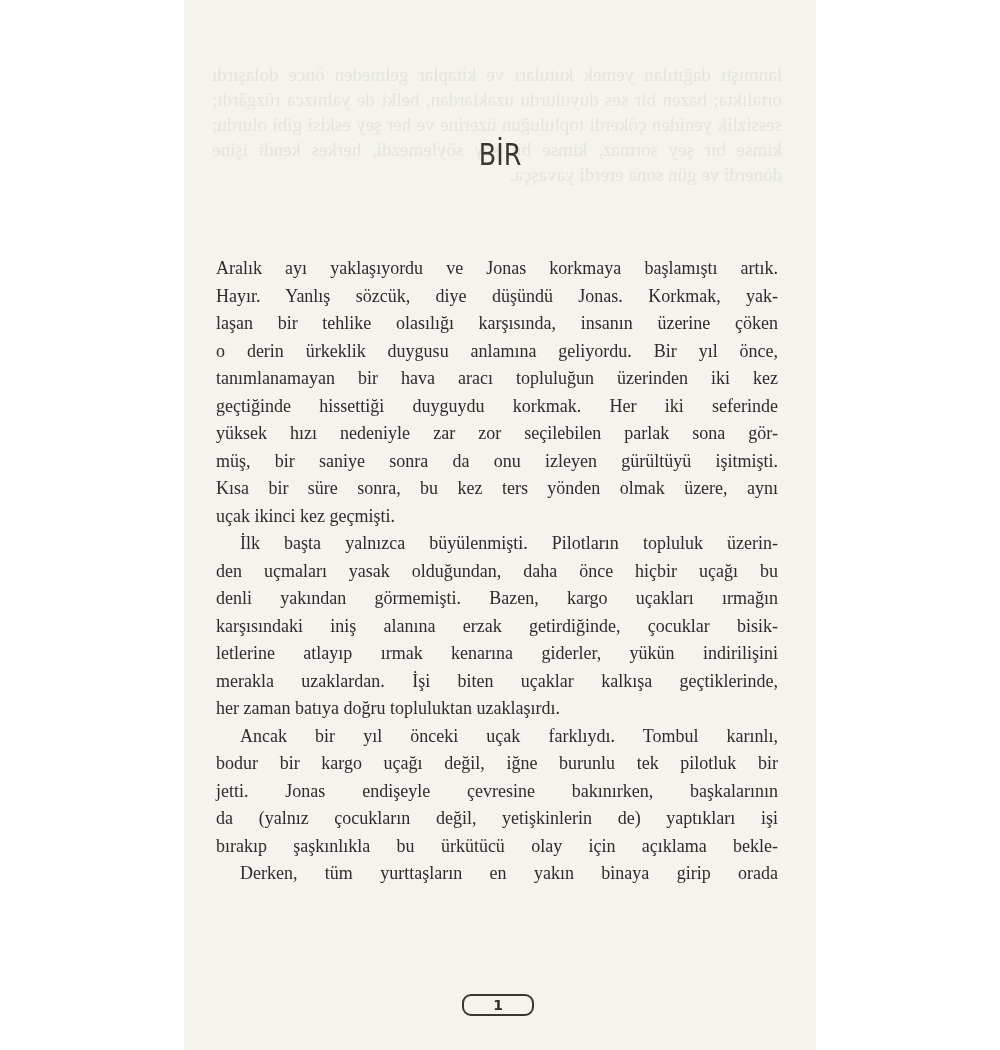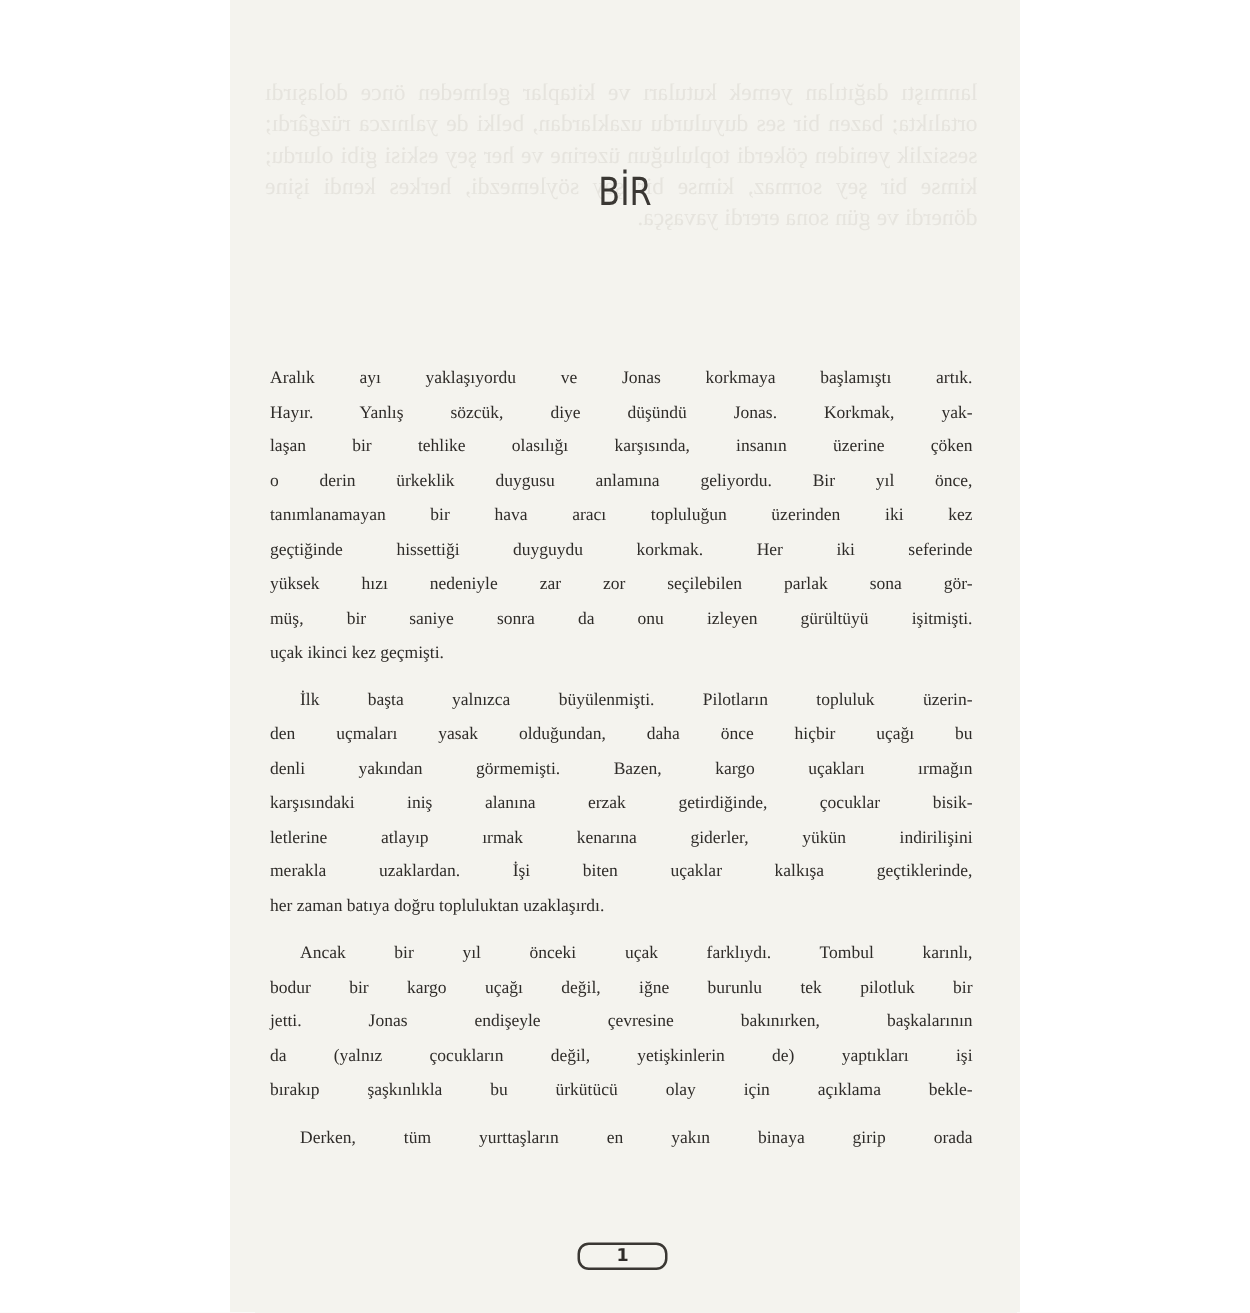--- a/index.html
+++ b/index.html
@@ -50,40 +50,39 @@
       font-size: 31px;
       letter-spacing: 0px;
       color: #3a3733;
       transform: scaleX(0.82);
       transform-origin: center;
       margin: 0;
     }
     .body-text {
       position: absolute;
       left: 32px;
-      top: 289px;
+      top: 255px;
       width: 562px;
       font-family: "Liberation Serif", serif;
-      font-size: 14px;
+      font-size: 18px;
       line-height: 27.5px;
       color: #2f2c29;
     }
     .body-text .line {
       display: block;
       white-space: nowrap;
       text-align: justify;
       text-align-last: justify;
       height: 27.5px;
     }
     .body-text .line.last {
       text-align-last: left;
     }
     .body-text .line.indent {
       padding-left: 24px;
-      margin-top: 10px;
     }
     .page-number {
       position: absolute;
       left: 278px;
       top: 994px;
       width: 72px;
       height: 22px;
       border: 2px solid #3a3733;
       border-radius: 9px;
       box-sizing: border-box;
@@ -108,20 +107,21 @@
 
   <div class="body-text">
     <span class="line">Aralık ayı yaklaşıyordu ve Jonas korkmaya başlamıştı artık.</span>
     <span class="line">Hayır. Yanlış sözcük, diye düşündü Jonas. Korkmak, yak-</span>
     <span class="line">laşan bir tehlike olasılığı karşısında, insanın üzerine çöken</span>
     <span class="line">o derin ürkeklik duygusu anlamına geliyordu. Bir yıl önce,</span>
     <span class="line">tanımlanamayan bir hava aracı topluluğun üzerinden iki kez</span>
     <span class="line">geçtiğinde hissettiği duyguydu korkmak. Her iki seferinde</span>
     <span class="line">yüksek hızı nedeniyle zar zor seçilebilen parlak sona gör-</span>
     <span class="line">müş, bir saniye sonra da onu izleyen gürültüyü işitmişti.</span>
+    <span class="line">Kısa bir süre sonra, bu kez ters yönden olmak üzere, aynı</span>
     <span class="line last">uçak ikinci kez geçmişti.</span>
     <span class="line indent">İlk başta yalnızca büyülenmişti. Pilotların topluluk üzerin-</span>
     <span class="line">den uçmaları yasak olduğundan, daha önce hiçbir uçağı bu</span>
     <span class="line">denli yakından görmemişti. Bazen, kargo uçakları ırmağın</span>
     <span class="line">karşısındaki iniş alanına erzak getirdiğinde, çocuklar bisik-</span>
     <span class="line">letlerine atlayıp ırmak kenarına giderler, yükün indirilişini</span>
     <span class="line">merakla uzaklardan. İşi biten uçaklar kalkışa geçtiklerinde,</span>
     <span class="line last">her zaman batıya doğru topluluktan uzaklaşırdı.</span>
     <span class="line indent">Ancak bir yıl önceki uçak farklıydı. Tombul karınlı,</span>
     <span class="line">bodur bir kargo uçağı değil, iğne burunlu tek pilotluk bir</span>

